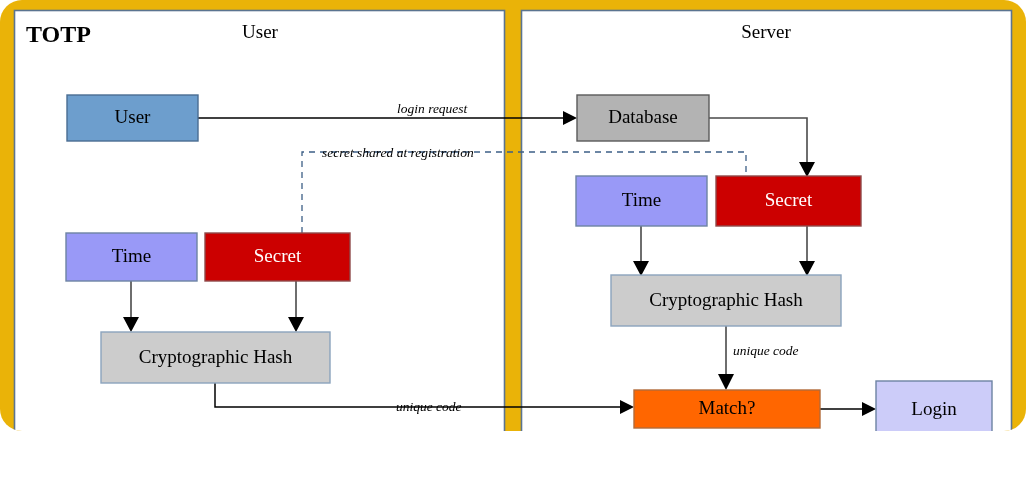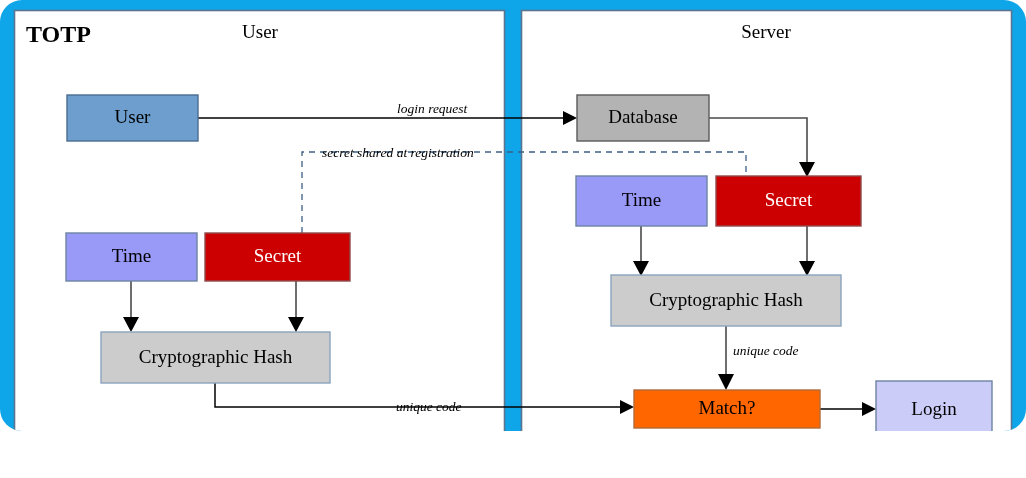--- a/index.html
+++ b/index.html
@@ -4,21 +4,21 @@
 <style>
   html, body {
     margin: 0;
     padding: 0;
     background: #ffffff;
   }
   #canvas {
     position: relative;
     width: 1026px;
     height: 431px;
-    background: #0ea5e9;
+    background: #eab308;
     font-family: "Liberation Serif", "DejaVu Serif", serif;
     overflow: hidden;
     border-radius: 22px;
   }
   svg.diagram {
     position: absolute;
     top: 0;
     left: 0;
     width: 1026px;
     height: 478px;

